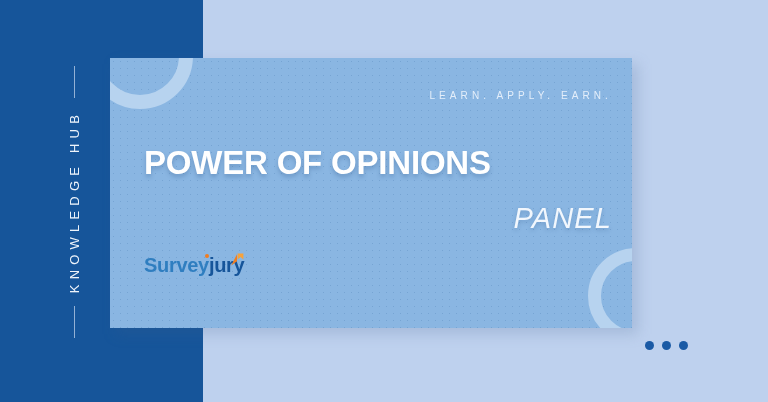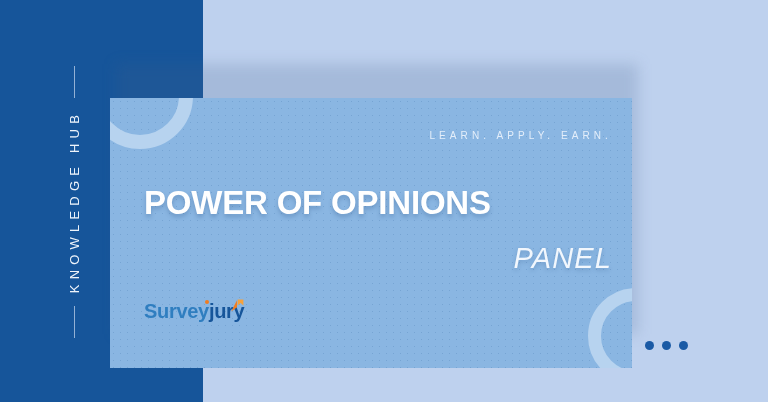--- a/index.html
+++ b/index.html
@@ -78,21 +78,20 @@
     filter: blur(7px);
   }
   .card {
     position: absolute;
     left: 110px;
     top: 58px;
     width: 522px;
     height: 270px;
     background: #8ab6e2;
     overflow: hidden;
-    margin-top: 40px;
   }
   
   .card-texture {
     position: absolute;
     inset: 0;
     background-image: radial-gradient(rgba(42, 92, 150, .20) 0.9px, transparent 1px);
     background-size: 7px 7px;
     pointer-events: none;
   }
 
@@ -155,21 +154,21 @@
     font-style: italic;
   }
 
   
   .logo {
     position: absolute;
     left: 34px;
     top: 197px;
     height: 26px;
     display: flex;
-    align-items: flex-end;
+    align-items: flex-start;
   }
   .logo-wordmark {
     position: relative;
     font-size: 20px;
     font-weight: 700;
     line-height: 1;
     letter-spacing: -0.3px;
     white-space: nowrap;
   }
   .logo-survey { color: #2f7ec0; }

